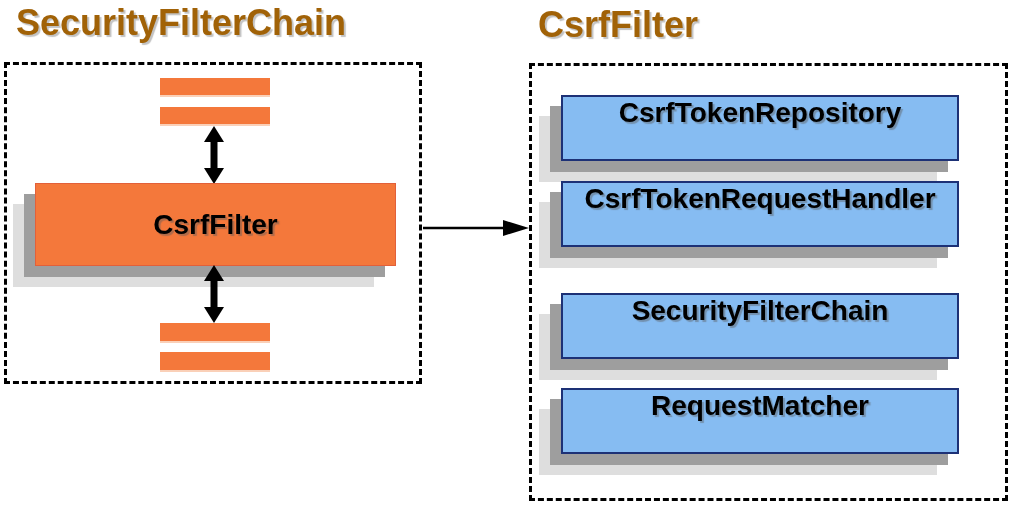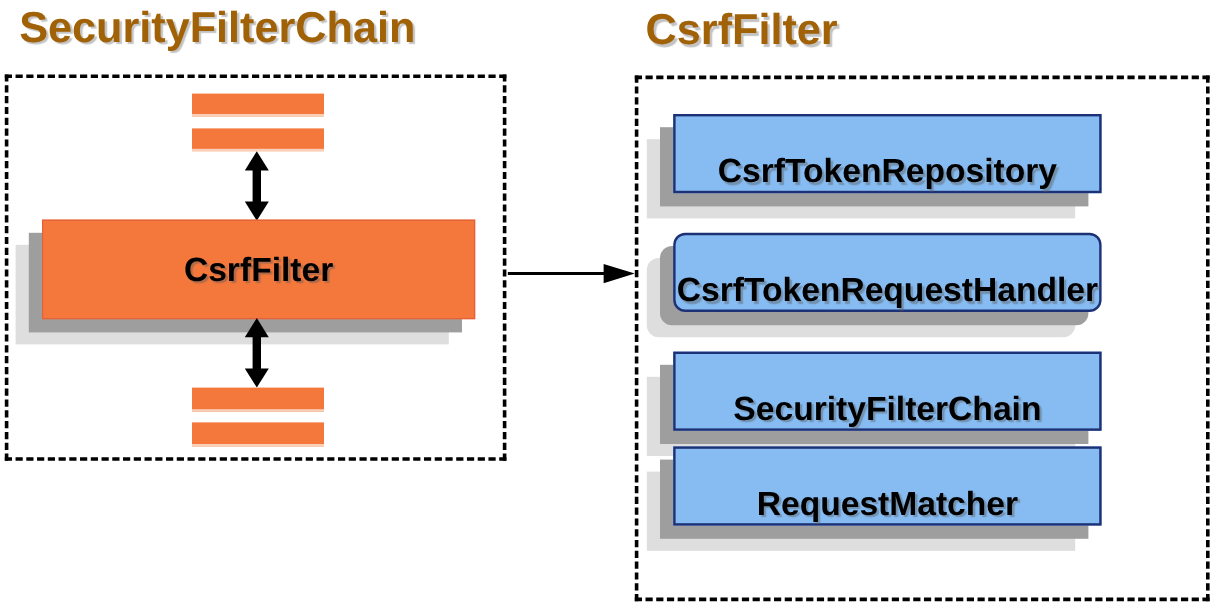--- a/index.html
+++ b/index.html
@@ -66,31 +66,31 @@
     background: var(--orange-fill);
     border: 1px solid var(--orange-border);
     display: flex;
     align-items: center;
     justify-content: center;
   }
 
   .component-box {
     position: absolute;
     left: 561px;
-    width: 357px; height: 66px;
+    width: 398px; height: 66px;
     background: var(--blue-fill);
     border: 2px solid var(--blue-border);
     display: flex;
-    align-items: flex-end;
+    align-items: flex-start;
     justify-content: center;
   }
   .comp-1 { top: 95px; }
-  .comp-2 { top: 194px; border-radius: 10px; }
+  .comp-2 { top: 181px; }
   .comp-3 { top: 293px; }
-  .comp-4 { top: 372px; }
+  .comp-4 { top: 388px; }
 
   .box-label {
     font-size: 28px;
     font-weight: bold;
     color: #000;
     white-space: nowrap;
     text-shadow: 2px 2px 1px rgba(90,90,90,0.45);
   }
 
   .arrow-svg { position: absolute; }

